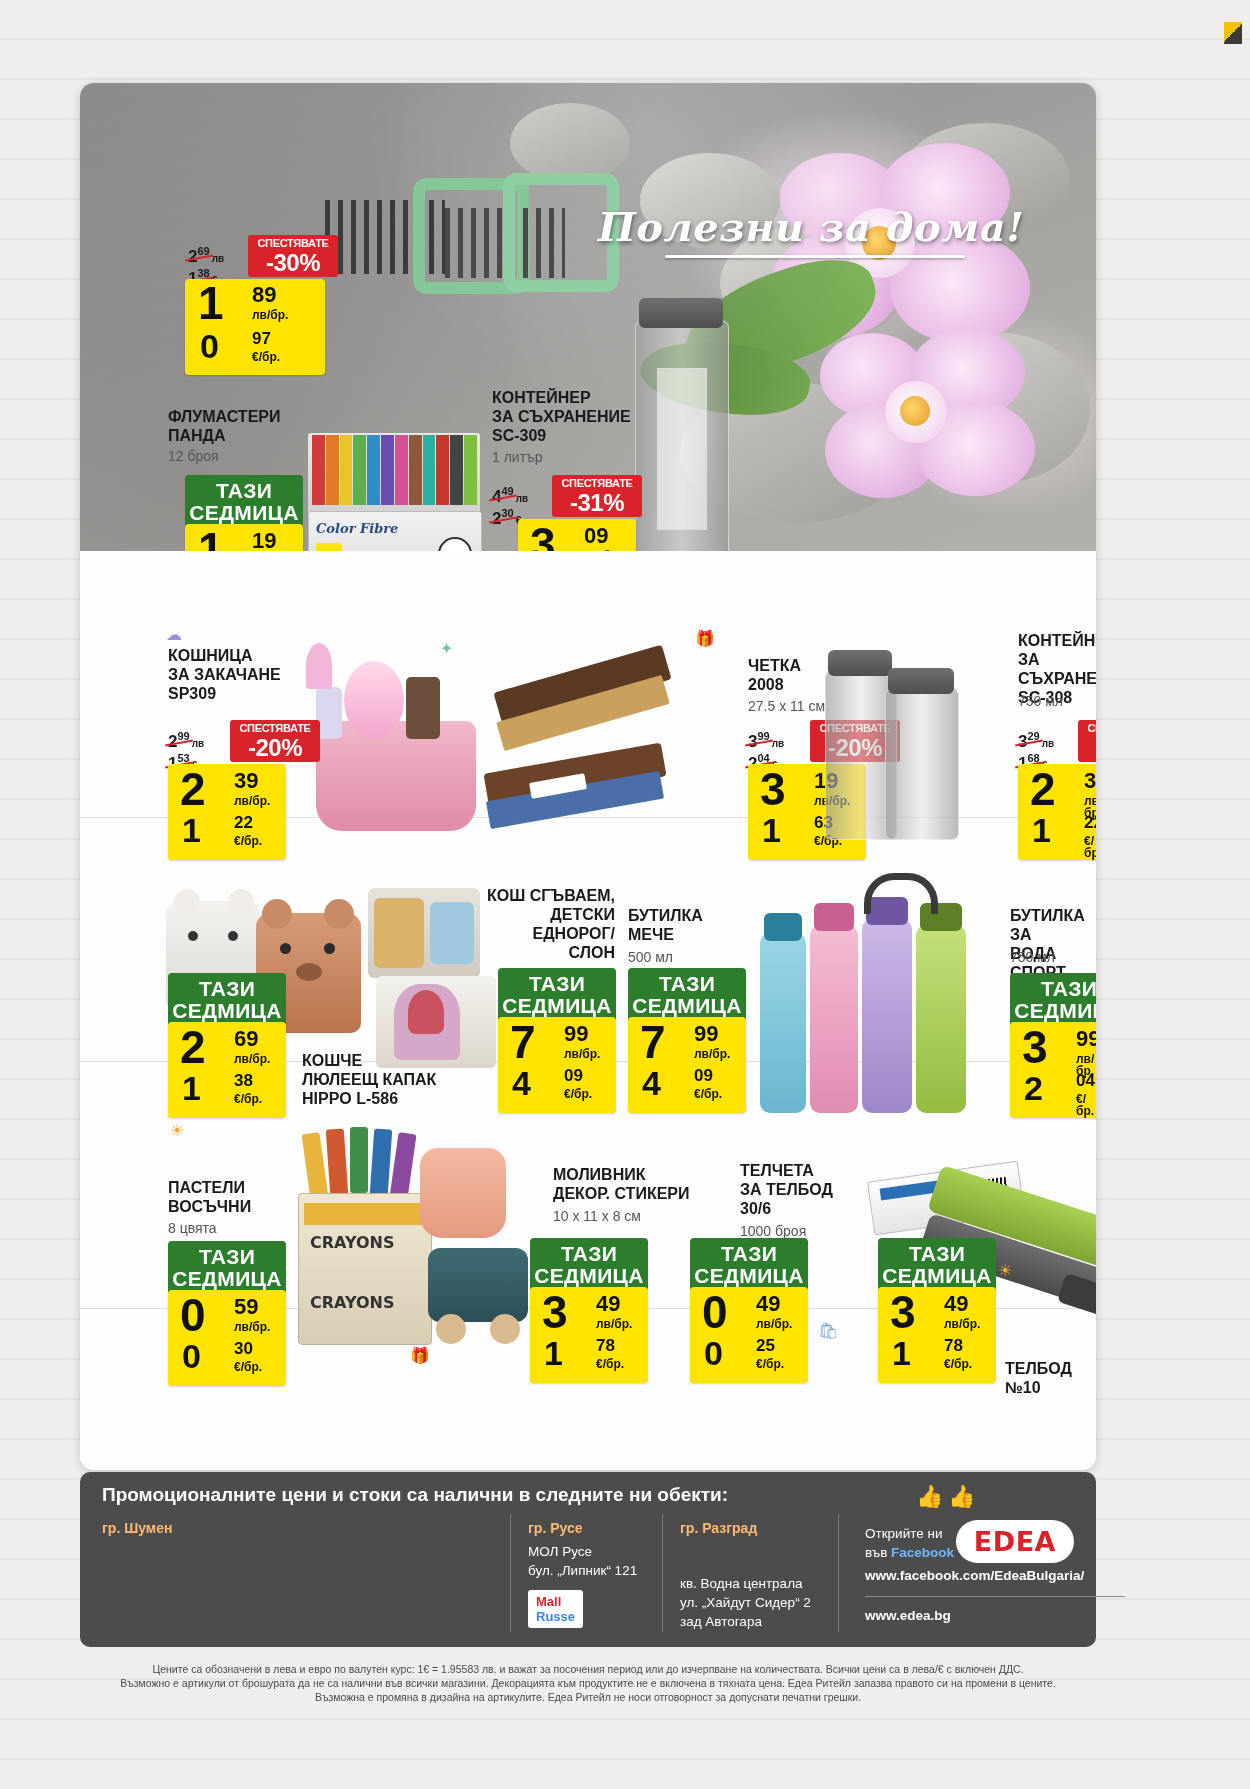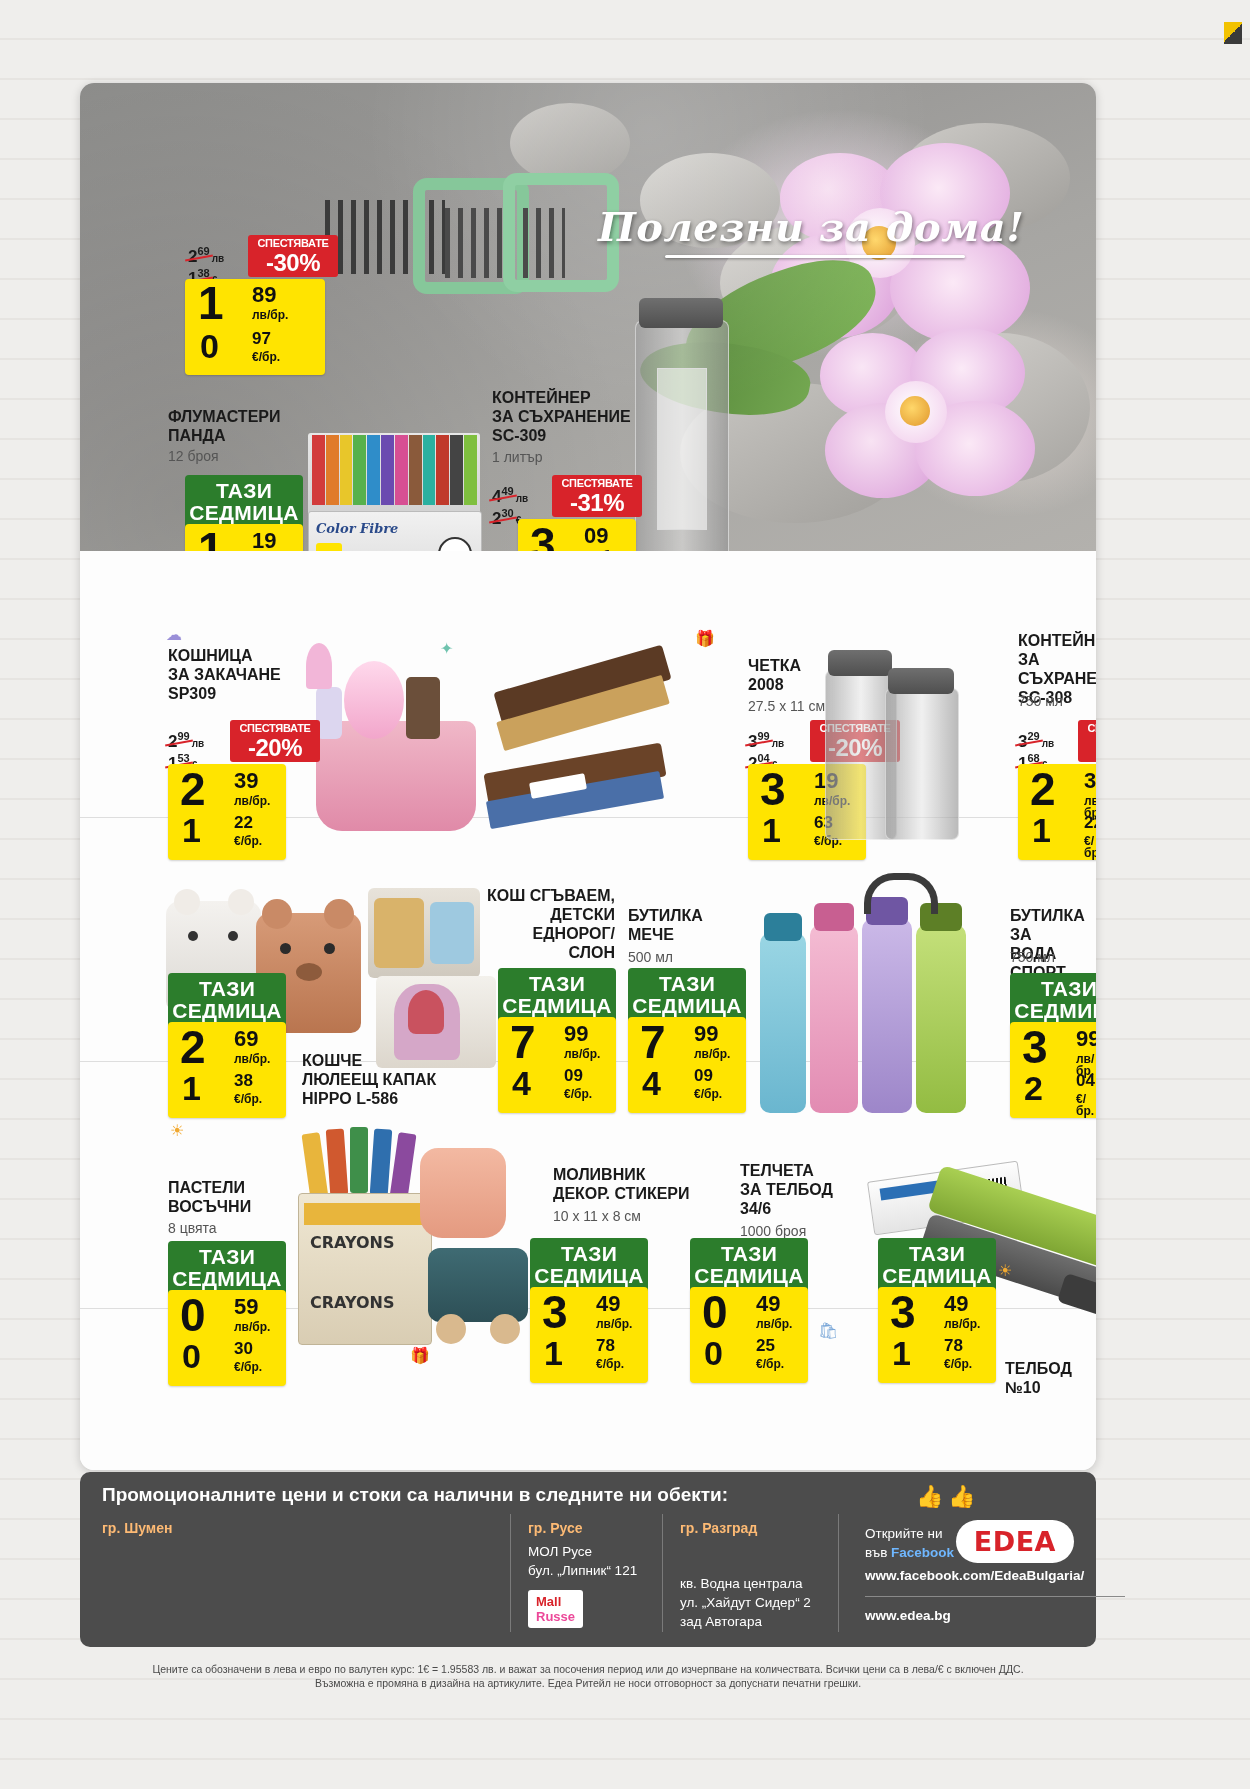--- a/index.html
+++ b/index.html
@@ -526,21 +526,21 @@
       <div class="pbig" style="position:absolute;left:462px;top:1209px;">3</div>
       <div class="pcent" style="position:absolute;left:516px;top:1211px;">49</div>
       <div class="punit" style="position:absolute;left:516px;top:1235px;">лв/бр.</div>
       <div class="psmall" style="position:absolute;left:464px;top:1255px;">1</div>
       <div class="pcent2" style="position:absolute;left:516px;top:1255px;">78</div>
       <div class="punit" style="position:absolute;left:516px;top:1275px;">€/бр.</div>
     </div>
 
     <div class="prodname" style="position:absolute;left:660px;top:1078px;white-space:pre-line;">ТЕЛЧЕТА
 ЗА ТЕЛБОД
-34/6</div>
+30/6</div>
     <div class="prodsub" style="position:absolute;left:660px;top:1140px;">1000 броя</div>
     <div style="position:absolute;left:790px;top:1078px;width:160px;height:80px;">
       <div style="position:absolute;left:0;top:10px;width:150px;height:52px;background:linear-gradient(180deg,#fdfdfd,#e4e4e4);border:1px solid #bbb;border-radius:3px;transform:rotate(-8deg);"></div>
       <div style="position:absolute;left:10px;top:22px;width:80px;height:12px;background:#2b6fb5;transform:rotate(-8deg);"></div>
       <div style="position:absolute;left:104px;top:18px;width:34px;height:34px;background:repeating-linear-gradient(90deg,#111 0px,#111 2px,#fff 2px,#fff 4px);transform:rotate(-8deg);"></div>
     </div>
     <div>
       <div class="thisweek" style="position:absolute;left:610px;top:1155px;width:118px;white-space:pre-line;">ТАЗИ
 СЕДМИЦА</div>
       <div class="pricebox" style="position:absolute;left:610px;top:1204px;width:118px;height:96px;"></div>
@@ -588,21 +588,21 @@
 
     <div class="fcity" style="left:22px;top:48px;">гр. Шумен</div>
 
     <div class="fcity" style="left:448px;top:48px;">гр. Русе</div>
     <div class="faddr" style="left:448px;top:70px;">
       <div>МОЛ Русе</div>
       <div>бул. „Липник“ 121</div>
     </div>
     <div style="position:absolute;left:448px;top:118px;background:#fff;color:#d8232a;font-weight:bold;font-size:13px;line-height:15px;padding:4px 8px;border-radius:3px;">
       <div>Mall</div>
-      <div style="color:#ec4899;">Russe</div>
+      <div style="color:#3b82f6;">Russe</div>
     </div>
 
     <div class="fcity" style="left:600px;top:48px;">гр. Разград</div>
     <div class="faddr" style="left:600px;top:70px;margin-top:32px;">
       <div>кв. Водна централа</div>
       <div>ул. „Хайдут Сидер“ 2</div>
       <div>зад Автогара</div>
     </div>
 
     <div class="fbtxt" style="left:785px;top:52px;">
@@ -613,15 +613,16 @@
     <div style="position:absolute;left:785px;top:124px;width:260px;height:1px;background:#8a8a8a;"></div>
     <div class="fbtxt" style="left:785px;top:134px;font-weight:bold;">www.edea.bg</div>
 
     <div style="position:absolute;right:152px;top:12px;color:#3ba93b;font-size:22px;">👍</div>
     <div style="position:absolute;right:120px;top:12px;color:#d8232a;font-size:22px;">👍</div>
     <div class="edealogo">EDEA</div>
   </div>
 
   <div class="disclaimer">
     <div>Цените са обозначени в лева и евро по валутен курс: 1€ = 1.95583 лв. и важат за посочения период или до изчерпване на количествата. Всички цени са в лева/€ с включен ДДС.</div>
+    <div>Възможно е артикули от брошурата да не са налични във всички магазини. Декорацията към продуктите не е включена в тяхната цена. Едеа Ритейл запазва правото си на промени в цените.</div>
     <div>Възможна е промяна в дизайна на артикулите. Едеа Ритейл не носи отговорност за допуснати печатни грешки.</div>
   </div>
 </div>
 
 </body></html>

